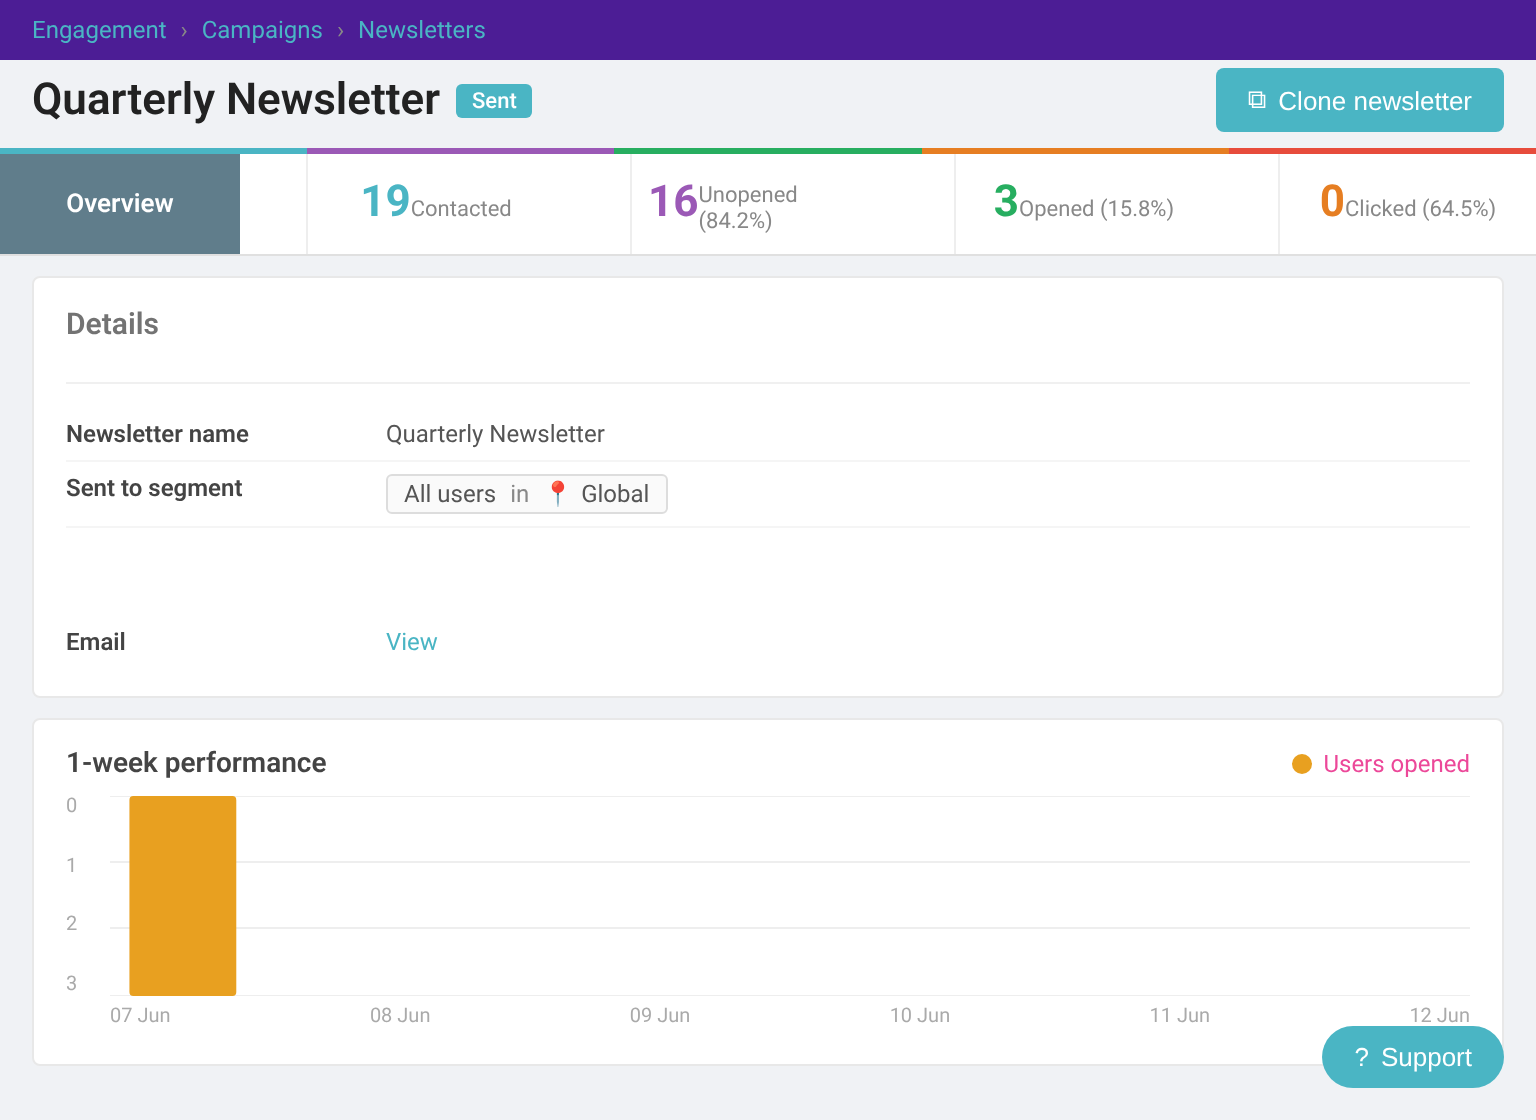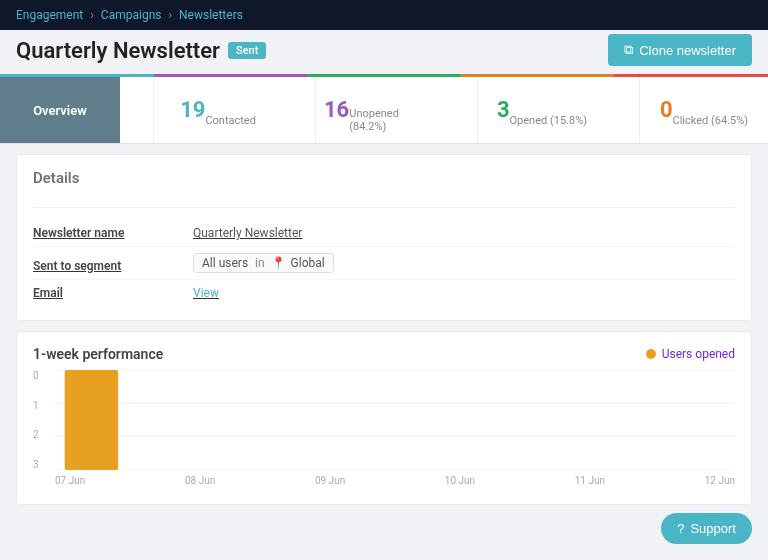--- a/index.html
+++ b/index.html
@@ -11,21 +11,21 @@
       width: 768px;
       height: 560px;
       overflow: hidden;
     }
 
     
     .breadcrumb {
       padding: 8px 16px;
       font-size: 12px;
       color: #888;
-      background: #0f172a;
+      background: #4c1d95;
     }
     .breadcrumb a {
       color: #4ab5c4;
       text-decoration: none;
     }
     .breadcrumb span {
       margin: 0 4px;
     }
 
     
@@ -103,21 +103,21 @@
       border-left: 1px solid #eee;
     }
     .stat-number {
       font-size: 22px;
       font-weight: 700;
       line-height: 1.2;
     }
     .stat-label {
       font-size: 11px;
       color: #888;
-      margin-top: 20px;
+      margin-top: 4px;
     }
     .stat-contacted .stat-number { color: #4ab5c4; }
     .stat-unopened .stat-number { color: #9b59b6; }
     .stat-opened .stat-number { color: #27ae60; }
     .stat-clicked .stat-number { color: #e67e22; }
 
     
     .card {
       background: white;
       border-radius: 4px;
@@ -133,24 +133,23 @@
       border-bottom: 1px solid #f0f0f0;
       padding-bottom: 20px;
     }
     .details-table {
       width: 100%;
     }
     .details-row {
       display: flex;
       padding: 6px 0;
       border-bottom: 1px solid #f5f5f5;
-      align-items: flex-end;
-      text-decoration: underline;
-    }
-    .details-row:last-child { border-bottom: none; }
+      align-items: flex-start;
+    }
+    .details-row:last-child { border-bottom: none; margin-top: 44px; }
     .details-label {
       font-weight: 600;
       min-width: 160px;
       color: #444;
       font-size: 12px;
     }
     .details-value {
       color: #555;
       font-size: 12px;
     }
@@ -198,21 +197,21 @@
     .perf-title {
       font-size: 14px;
       font-weight: 600;
       color: #444;
     }
     .legend {
       display: flex;
       align-items: center;
       gap: 6px;
       font-size: 12px;
-      color: #6d28d9;
+      color: #ec4899;
     }
     .legend-dot {
       width: 10px;
       height: 10px;
       border-radius: 50%;
       background: #e8a020;
     }
 
     
     .chart-area {

